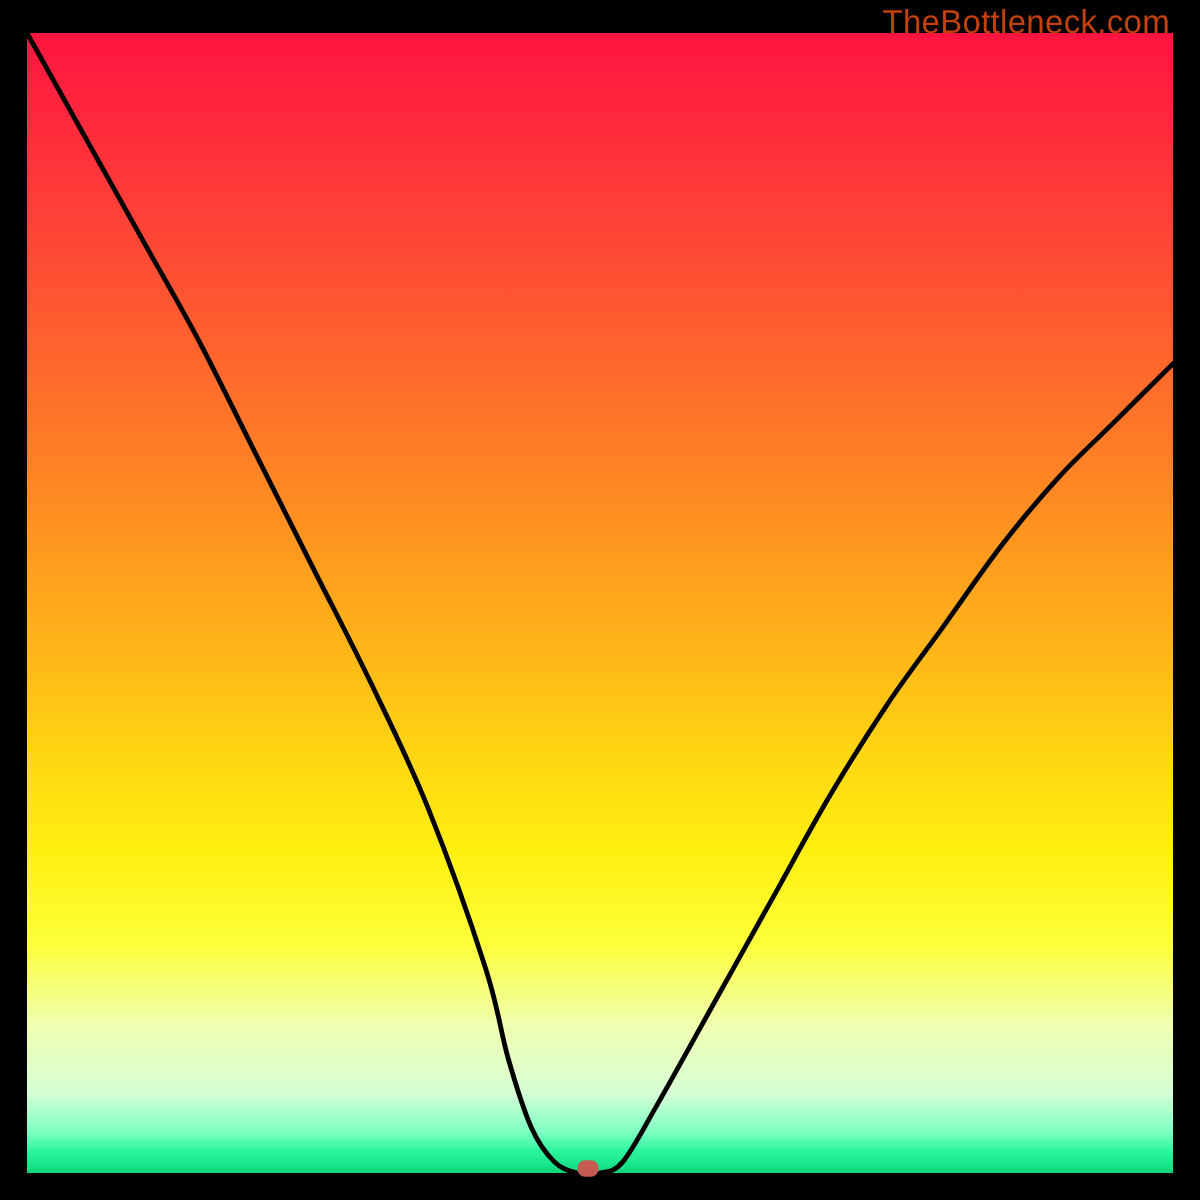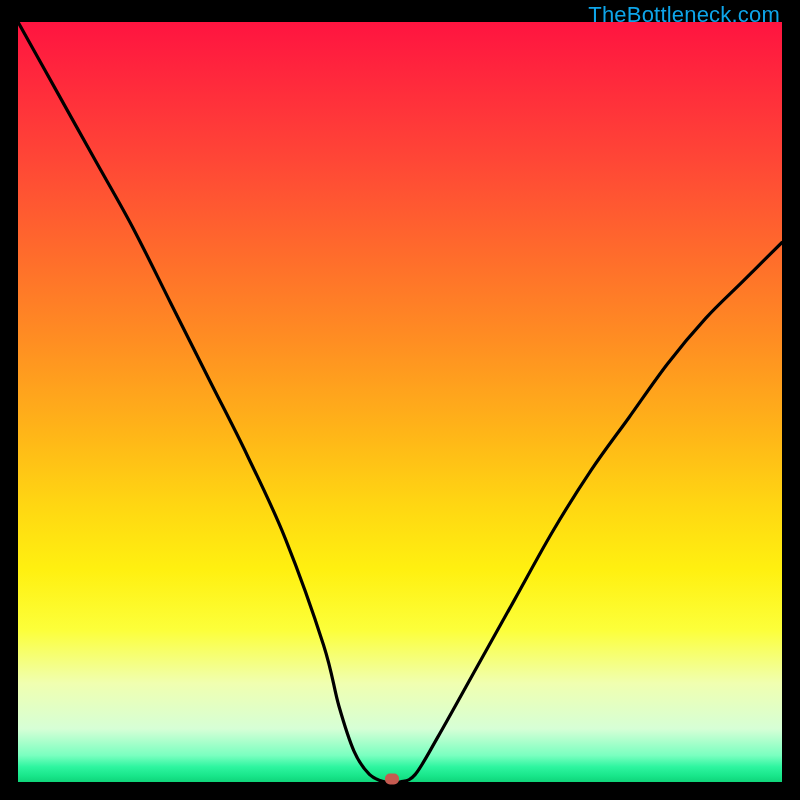--- a/index.html
+++ b/index.html
@@ -14,21 +14,21 @@
   .frame {
     position: relative;
     width: 800px;
     height: 800px;
     background: #000;
   }
   .watermark {
     position: absolute;
     top: 2px;
     right: 20px;
-    color: #0ea5e9;
+    color: #c2410c;
     font-size: 22px;
     font-weight: 400;
     letter-spacing: 0.2px;
     z-index: 5;
   }
   .plot-area {
     position: absolute;
     left: 18px;
     top: 22px;
     width: 764px;

